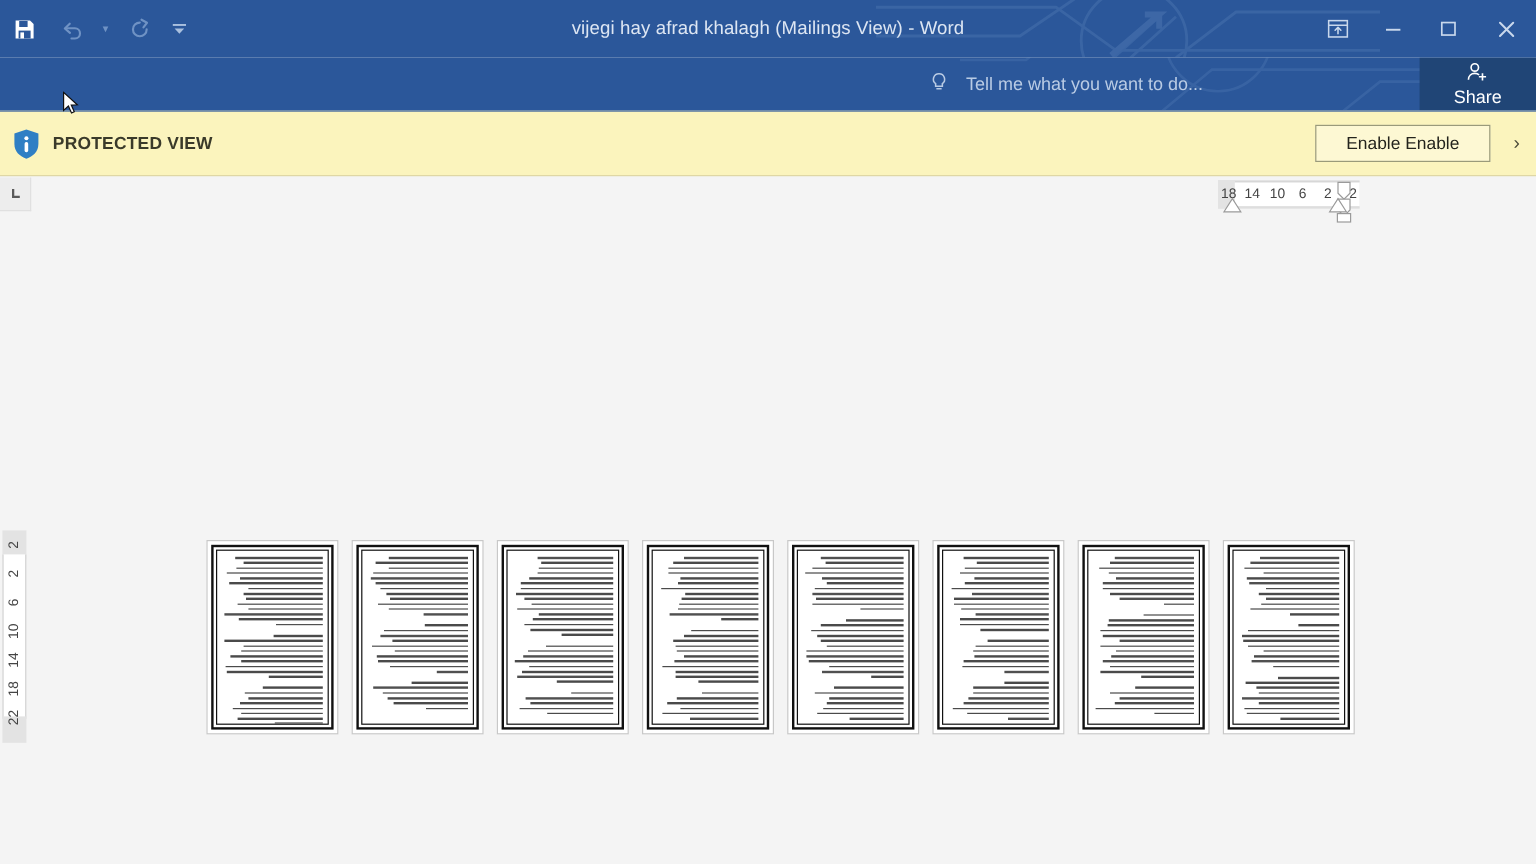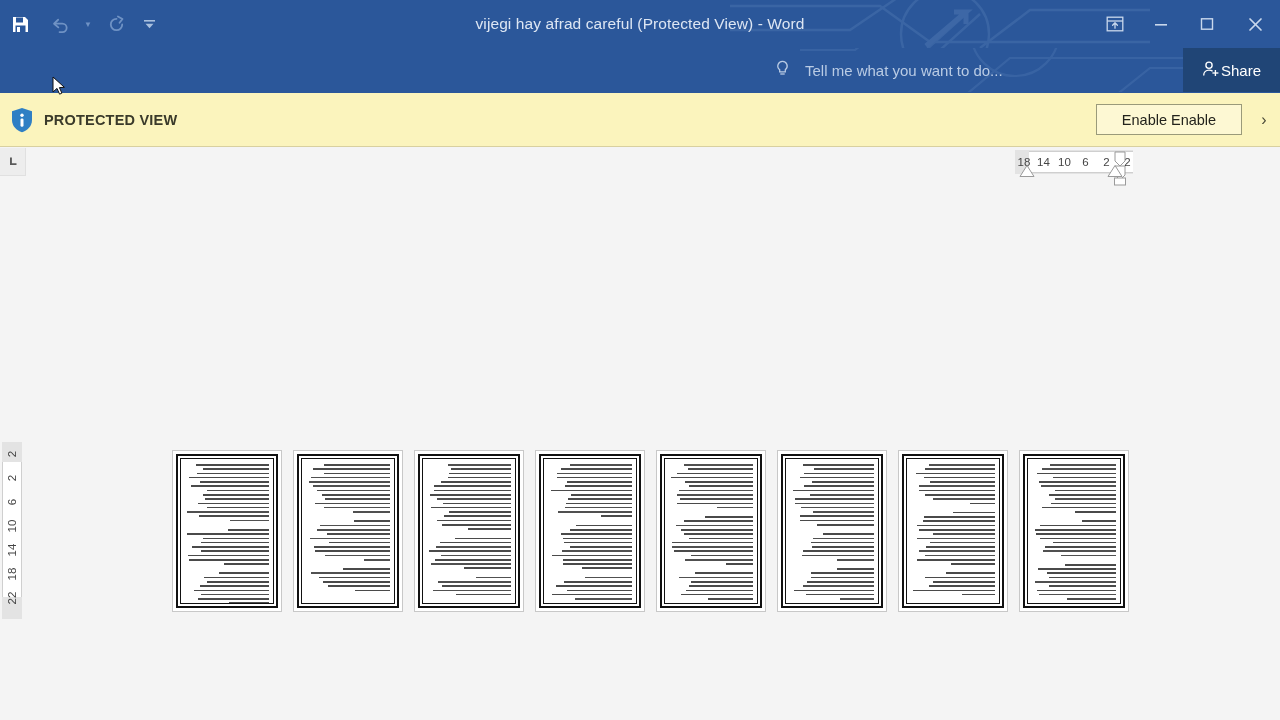--- a/index.html
+++ b/index.html
@@ -50,21 +50,21 @@
     display: flex; align-items: center; white-space: nowrap;
   }
   .tellme {
     position: absolute; left: 775px; top: 0; height: 44px;
     display: flex; align-items: center; gap: 15px; color: #b9cbe4; font-size: 15px;
   }
   .share {
     position: absolute; right: 0; top: 0; height: 44px; width: 97px;
     background: #204576;
     display: flex; align-items: center; justify-content: center; 
-    color: #ffffff; font-size: 15px;
+    color: #ffffff; font-size: 15px; flex-direction: column;
   }
 
   
   .pvbar {
     position: absolute; top: 92px; left: 0; width: 1280px; height: 55px;
     background: #fbf4bd;
     border-top: 1px solid #2b579a;
     border-bottom: 1px solid #d8d0a0;
     display: flex; align-items: center;
   }
@@ -219,21 +219,21 @@
       </svg>
     </div>
     <div class="qat-more">
       <svg width="13" height="13" viewBox="0 0 13 13">
         <rect x="1" y="2" width="11" height="1.6" fill="#a9c0de"></rect>
         <path d="M2.5 5.8 L10.5 5.8 L6.5 10.2 Z" fill="#a9c0de"></path>
       </svg>
     </div>
   </div>
 
-  <div class="title-text">vijegi hay afrad careful (Protected View) - Word</div>
+  <div class="title-text">vijegi hay afrad khalagh (Mailings View) - Word</div>
 
   <div class="wincontrols">
     <div class="wc wc-ribbon">
       <svg width="18" height="18" viewBox="0 0 18 18" fill="none" stroke="#c9d8ec" stroke-width="1.3">
         <rect x="1.2" y="2.2" width="15.6" height="13.6"></rect>
         <line x1="1.2" y1="6" x2="16.8" y2="6"></line>
         <path d="M9 13.2 V8 M6.6 10.2 L9 7.7 L11.4 10.2" stroke-linecap="round" stroke-linejoin="round"></path>
       </svg>
     </div>
     <div class="wc">

